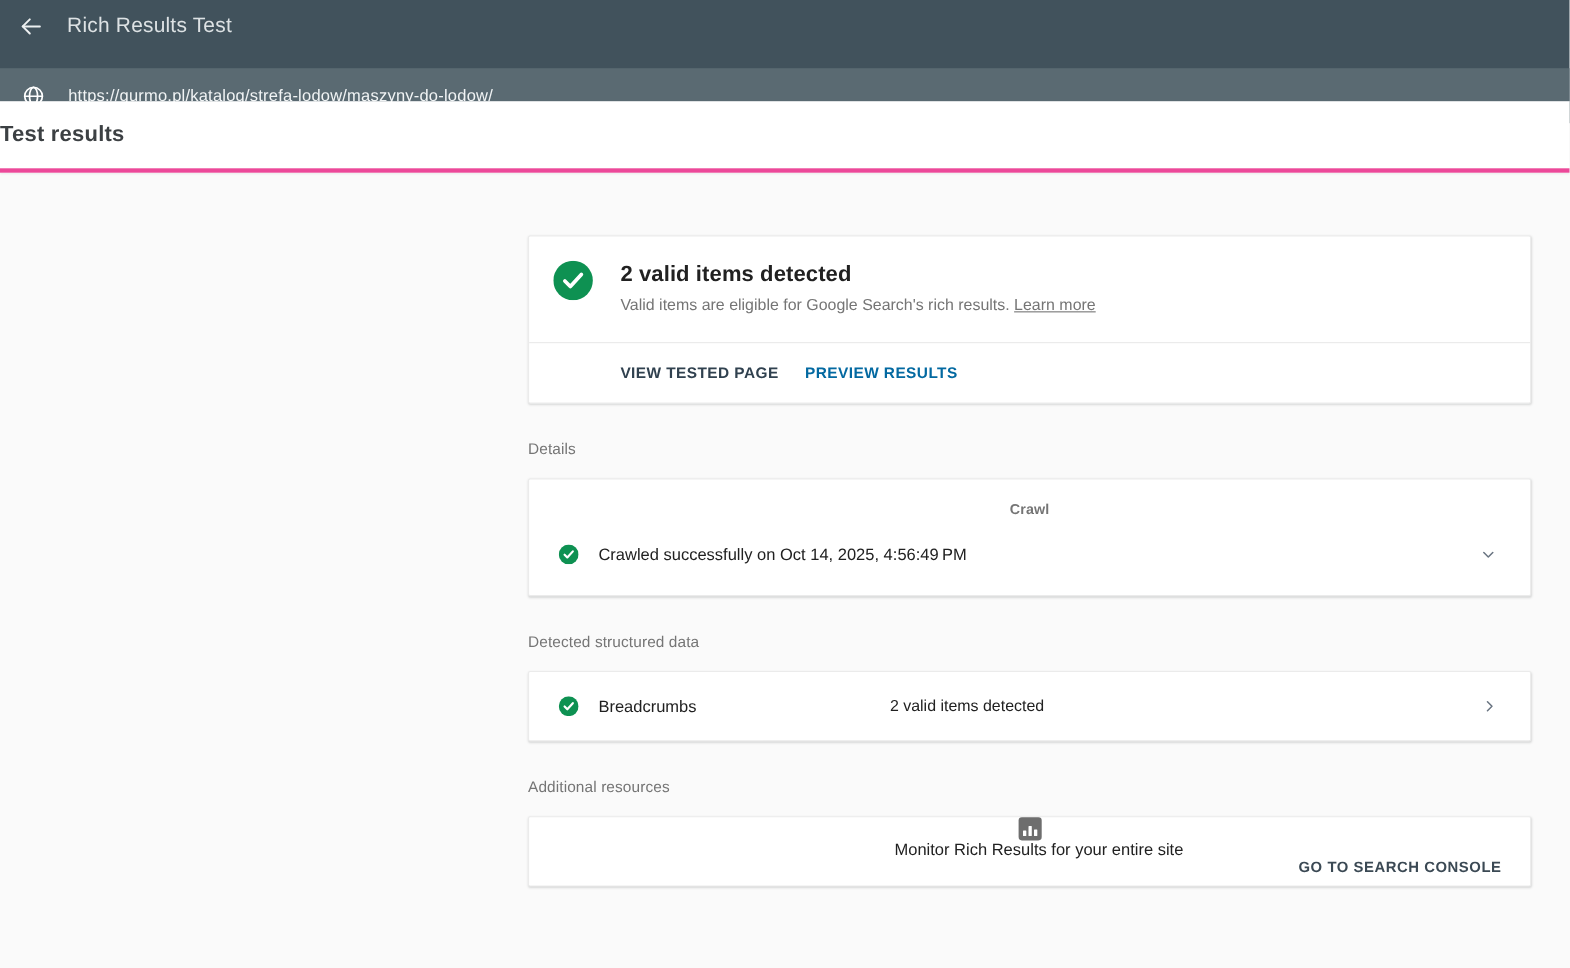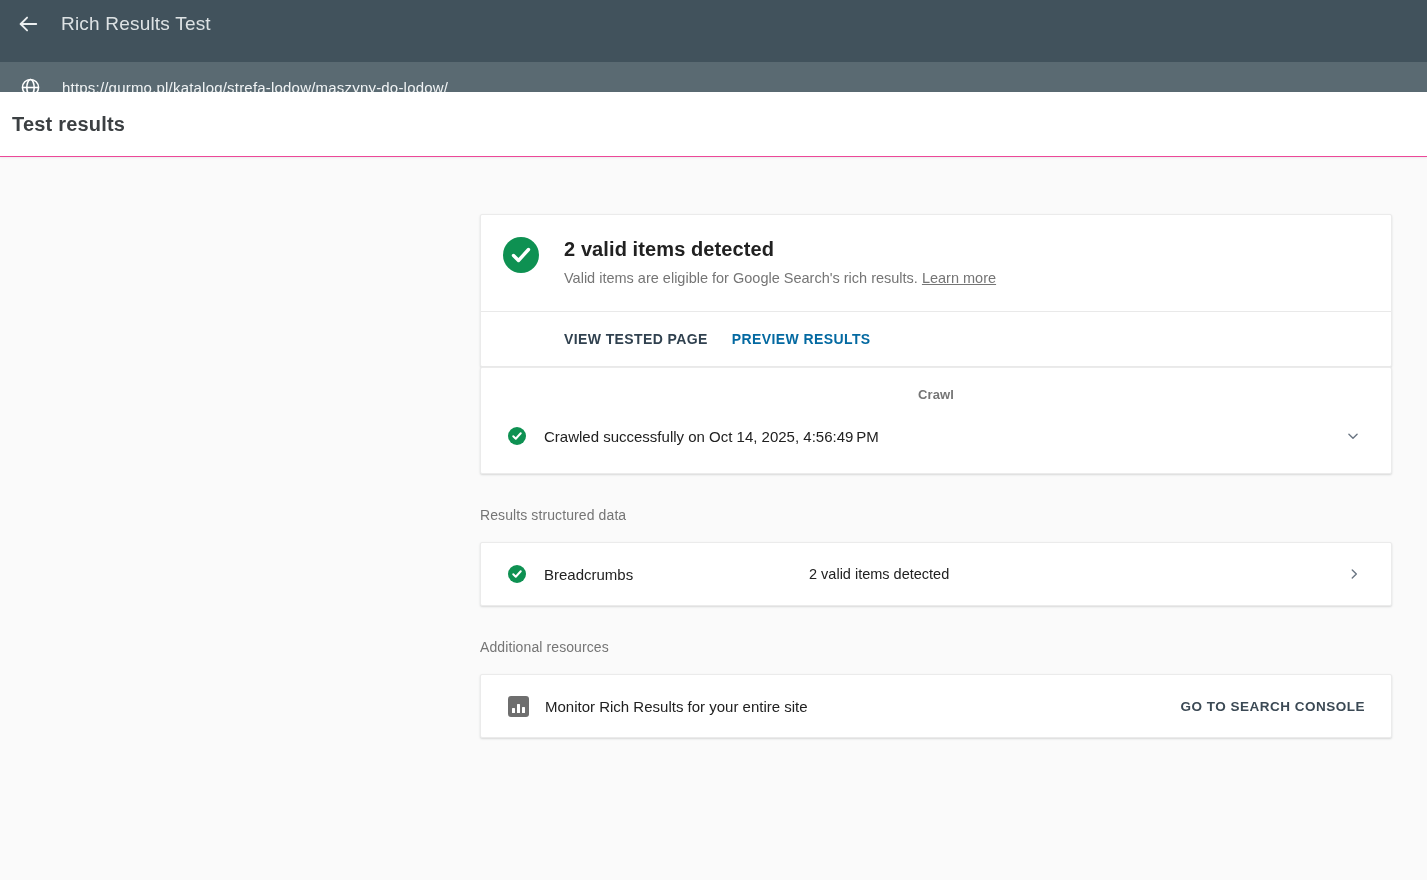--- a/index.html
+++ b/index.html
@@ -55,22 +55,21 @@
     color: #f1f4f5;
     letter-spacing: 0.2px;
   }
 
   
   .heading-bar {
     height: 65px;
     background: #ffffff;
     display: flex;
     align-items: center;
-    padding-left: 12px;
-    border-bottom: 1px solid #ec4899;
+    border-bottom: 4px solid #ec4899;
     box-shadow: 0 1px 2px rgba(0,0,0,0.06);
     position: relative;
     z-index: 2;
   }
   .page-title {
     font-size: 20px;
     font-weight: 700;
     color: #3c4043;
     letter-spacing: 0.2px;
   }
@@ -177,20 +176,21 @@
   .sd-name { margin-left: 18px; font-size: 15px; color: #212121; }
   .sd-status { font-size: 14.5px; color: #212121; }
   .sd-row .chev { margin-left: auto; }
 
   
   .res-row {
     display: flex;
     align-items: center;
     height: 62px;
     padding: 0 26px 0 27px;
+    flex-direction: column;
   }
   .res-icon {
     width: 21px; height: 21px; flex: none;
     background: #6e6e6e;
     border-radius: 3px;
     display: flex; align-items: flex-end; justify-content: center;
     padding-bottom: 4px;
     gap: 2px;
   }
   .res-icon .bar { width: 3px; background: #ffffff; border-radius: 0.5px; }
@@ -260,39 +260,40 @@
           </div>
         </div>
       </div>
       <div class="result-divider"></div>
       <div class="result-actions">
         <button class="btn-text">VIEW TESTED PAGE</button>
         <button class="btn-text disabled">PREVIEW RESULTS</button>
       </div>
     </div>
 
+    <div class="section-label">Details</div>
     <div class="card crawl-card">
       <div class="crawl-label">Crawl</div>
       <div class="crawl-row">
         <span class="check-small">
           <svg width="18" height="18" viewBox="0 0 36 36">
             <circle cx="18" cy="18" r="18" fill="#0e9152"></circle>
             <path d="M10.5 18.5 L15.5 23.5 L25.5 12.5" fill="none" stroke="#ffffff" stroke-width="4" stroke-linecap="round" stroke-linejoin="round"></path>
           </svg>
         </span>
         <span class="crawl-status">Crawled successfully on Oct 14, 2025, 4:56:49 PM</span>
         <span class="chev">
           <svg width="14" height="14" viewBox="0 0 24 24" fill="none" stroke="currentColor" stroke-width="2.4" stroke-linecap="round" stroke-linejoin="round">
             <polyline points="5 9 12 16 19 9"></polyline>
           </svg>
         </span>
       </div>
     </div>
 
-    <div class="section-label">Results structured data</div>
+    <div class="section-label">Detected structured data</div>
     <div class="card">
       <div class="sd-row">
         <div class="sd-left">
           <span class="check-small">
             <svg width="18" height="18" viewBox="0 0 36 36">
               <circle cx="18" cy="18" r="18" fill="#0e9152"></circle>
               <path d="M10.5 18.5 L15.5 23.5 L25.5 12.5" fill="none" stroke="#ffffff" stroke-width="4" stroke-linecap="round" stroke-linejoin="round"></path>
             </svg>
           </span>
           <span class="sd-name">Breadcrumbs</span>

